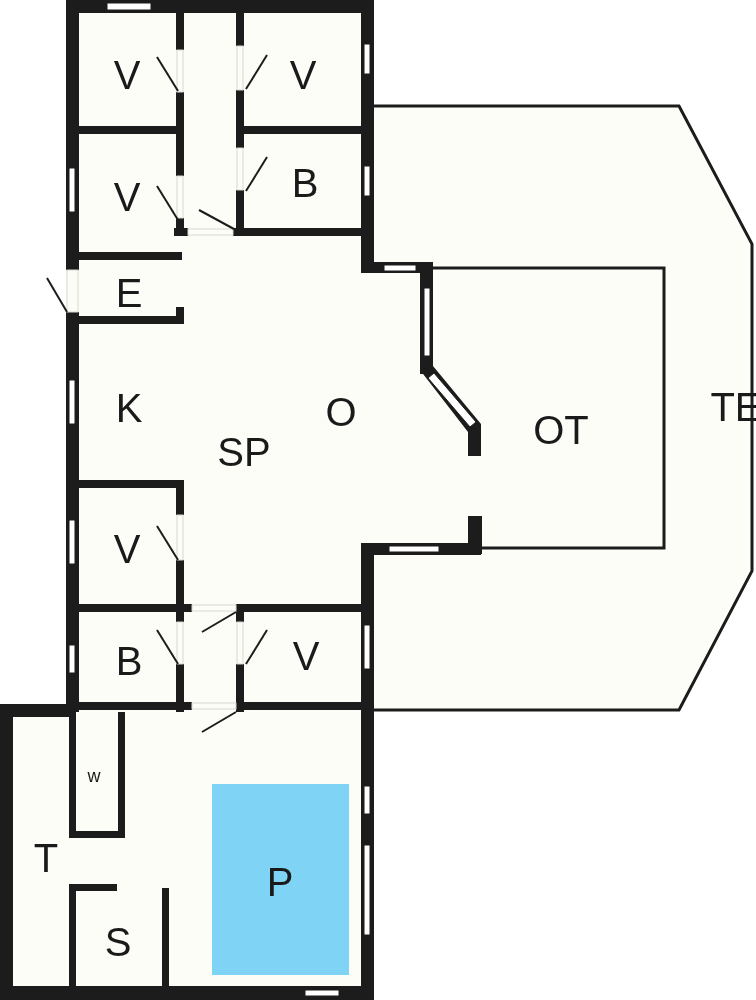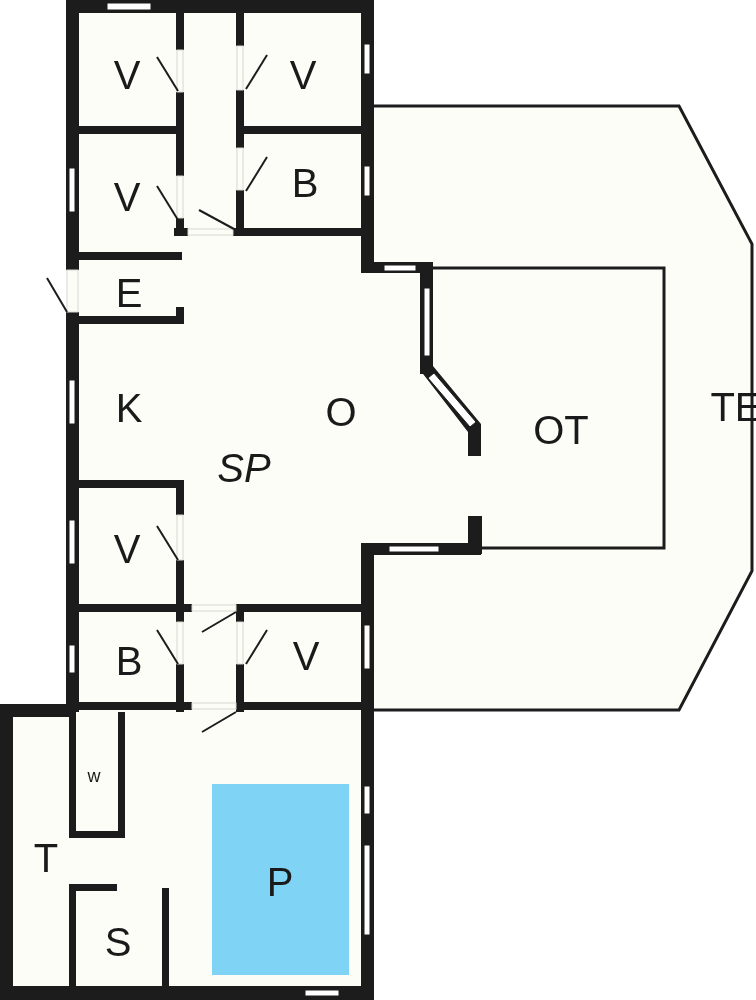--- a/index.html
+++ b/index.html
@@ -146,21 +146,21 @@
 
   <rect x="212" y="784" width="137" height="191" fill="#7fd3f5"></rect>
 </svg>
 
 <div class="room-label" style="left:127px;top:75px;">V</div>
 <div class="room-label" style="left:303px;top:75px;">V</div>
 <div class="room-label" style="left:127px;top:197px;">V</div>
 <div class="room-label" style="left:305px;top:183px;">B</div>
 <div class="room-label" style="left:129px;top:293px;">E</div>
 <div class="room-label" style="left:129px;top:408px;">K</div>
-<div class="room-label" style="left:244px;top:468px;font-style:italic;">SP</div>
+<div class="room-label" style="left:244px;top:452px;">SP</div>
 <div class="room-label" style="left:341px;top:412px;">O</div>
 <div class="room-label" style="left:561px;top:430px;">OT</div>
 <div class="room-label" style="left:736px;top:407px;">TE</div>
 <div class="room-label" style="left:127px;top:549px;">V</div>
 <div class="room-label" style="left:129px;top:661px;">B</div>
 <div class="room-label" style="left:306px;top:656px;">V</div>
 <div class="room-label small" style="left:94px;top:776px;">w</div>
 <div class="room-label" style="left:46px;top:858px;">T</div>
 <div class="room-label" style="left:118px;top:942px;">S</div>
 <div class="room-label" style="left:280px;top:882px;">P</div>

